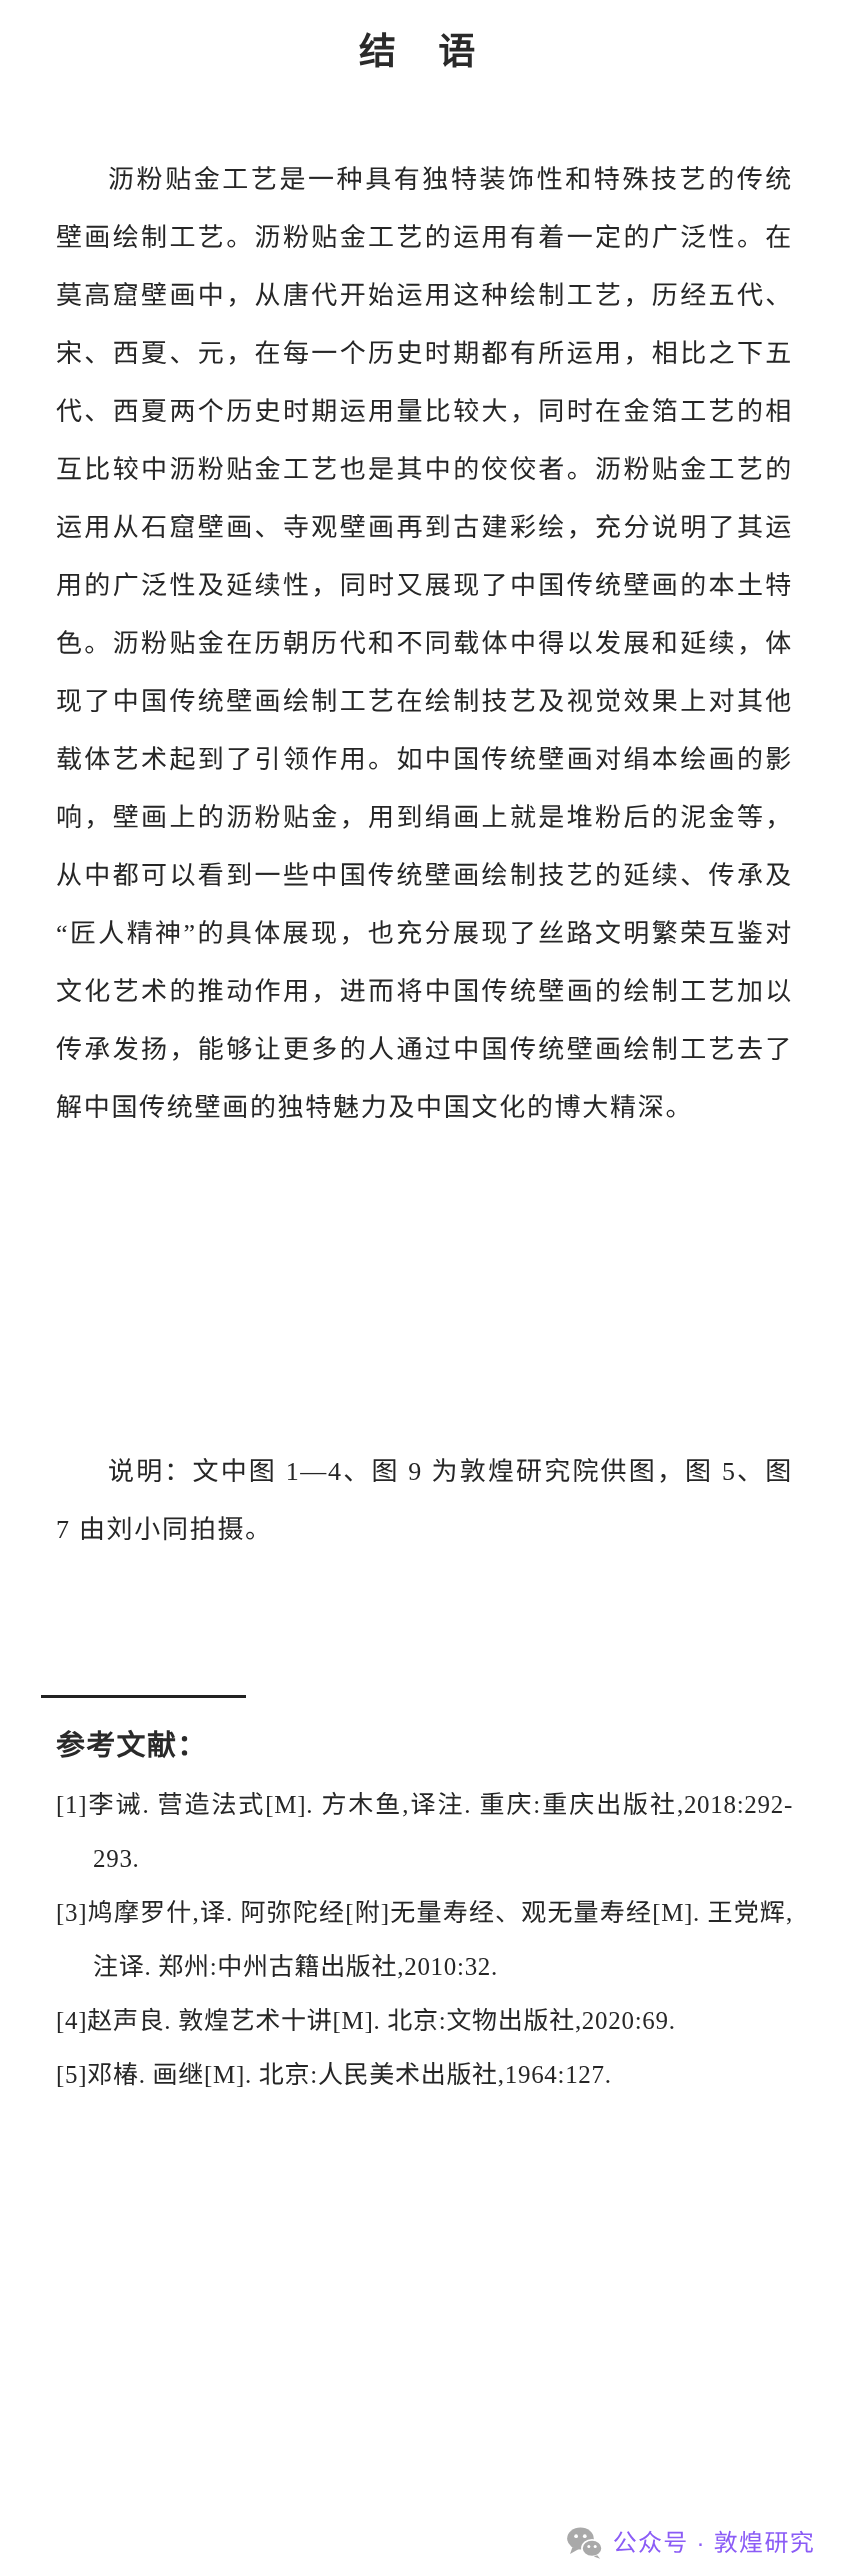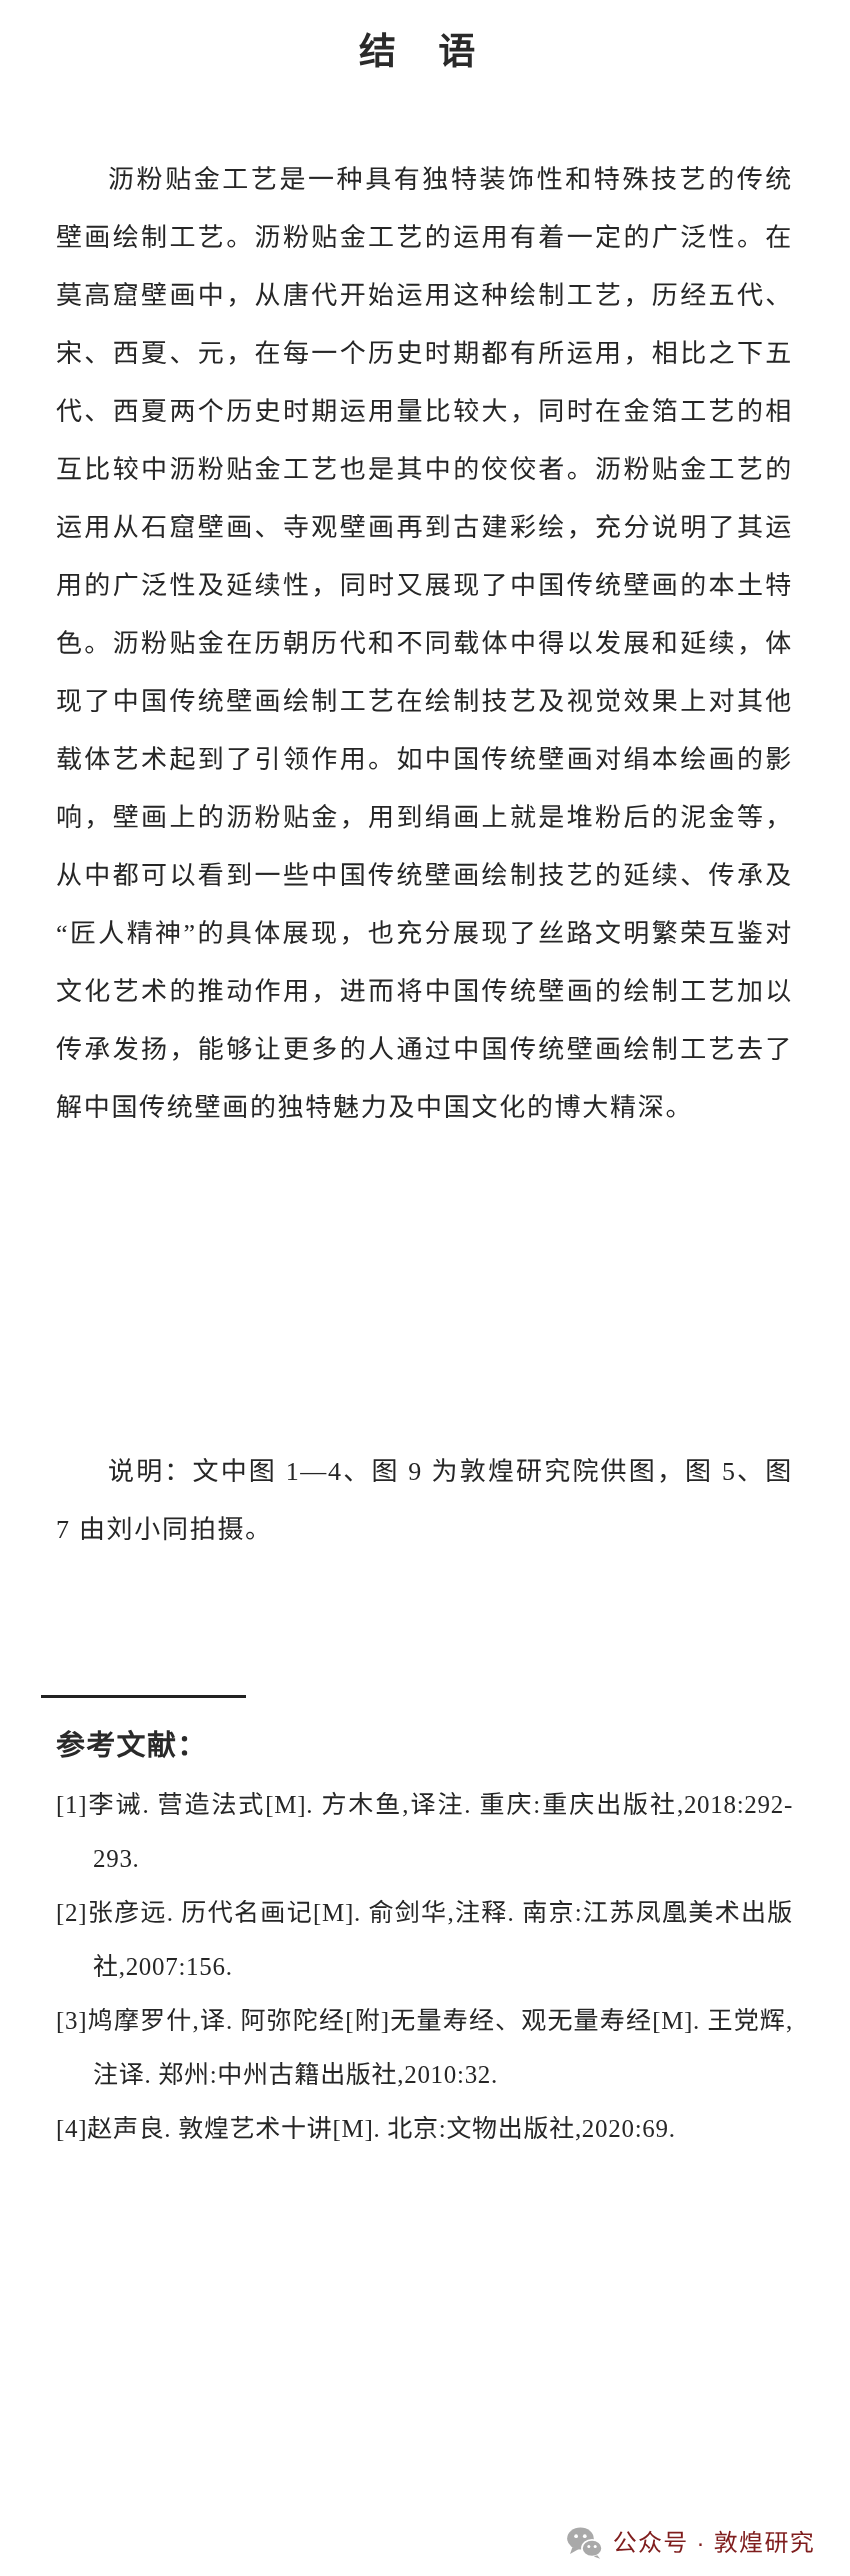--- a/index.html
+++ b/index.html
@@ -82,21 +82,21 @@
     bottom: 17.3px;
     display: flex;
     align-items: center;
     gap: 9.3px;
   }
   .watermark-text {
     font-family: "Liberation Sans", "DejaVu Sans", sans-serif;
     font-size: 24px;
     line-height: 29px;
     letter-spacing: 1.3px;
-    color: #7f1d1d;
+    color: #8b5cf6;
     white-space: pre;
   }
   .wechat-icon { display: block; }
 </style>
 </head>
 <body>
 
 <div class="page">
 
   <h1 class="page-title">结　语</h1>
@@ -104,23 +104,23 @@
   <p class="body-para para-main">沥粉贴金工艺是一种具有独特装饰性和特殊技艺的传统壁画绘制工艺。沥粉贴金工艺的运用有着一定的广泛性。在莫高窟壁画中，从唐代开始运用这种绘制工艺，历经五代、宋、西夏、元，在每一个历史时期都有所运用，相比之下五代、西夏两个历史时期运用量比较大，同时在金箔工艺的相互比较中沥粉贴金工艺也是其中的佼佼者。沥粉贴金工艺的运用从石窟壁画、寺观壁画再到古建彩绘，充分说明了其运用的广泛性及延续性，同时又展现了中国传统壁画的本土特色。沥粉贴金在历朝历代和不同载体中得以发展和延续，体现了中国传统壁画绘制工艺在绘制技艺及视觉效果上对其他载体艺术起到了引领作用。如中国传统壁画对绢本绘画的影响，壁画上的沥粉贴金，用到绢画上就是堆粉后的泥金等，从中都可以看到一些中国传统壁画绘制技艺的延续、传承及“匠人精神”的具体展现，也充分展现了丝路文明繁荣互鉴对文化艺术的推动作用，进而将中国传统壁画的绘制工艺加以传承发扬，能够让更多的人通过中国传统壁画绘制工艺去了解中国传统壁画的独特魅力及中国文化的博大精深。</p>
 
   <p class="body-para para-note">说明：文中图 1—4、图 9 为敦煌研究院供图，图 5、图 7 由刘小同拍摄。</p>
 
   <div class="footnote-divider"></div>
 
   <h2 class="refs-heading">参考文献：</h2>
 
   <ol class="refs-list">
     <li class="ref-item">[1]李诫. 营造法式[M]. 方木鱼,译注. 重庆:重庆出版社,2018:292-293.</li>
-    <li class="ref-item">[2]张彦远. 历代名画记[M]. 俞剑华,注释. 南京:江苏凤凰美术出版社,2007:156.</li>
     <li class="ref-item">[3]鸠摩罗什,译. 阿弥陀经[附]无量寿经、观无量寿经[M]. 王党辉,注译. 郑州:中州古籍出版社,2010:32.</li>
     <li class="ref-item">[4]赵声良. 敦煌艺术十讲[M]. 北京:文物出版社,2020:69.</li>
+    <li class="ref-item">[5]邓椿. 画继[M]. 北京:人民美术出版社,1964:127.</li>
   </ol>
 
   <div class="watermark">
     <span>
       <svg class="wechat-icon" width="37" height="33" viewBox="0 0 64 56" xmlns="http://www.w3.org/2000/svg">
         <ellipse cx="25" cy="21" rx="23" ry="19" fill="#a9a9a9"></ellipse>
         <polygon points="11,36 7,48 23,39" fill="#a9a9a9"></polygon>
         <circle cx="17.5" cy="17" r="3.2" fill="#ffffff"></circle>
         <circle cx="32.5" cy="17" r="3.2" fill="#ffffff"></circle>
         <ellipse cx="45" cy="38" rx="17.5" ry="14.5" fill="#a9a9a9" stroke="#ffffff" stroke-width="3"></ellipse>

